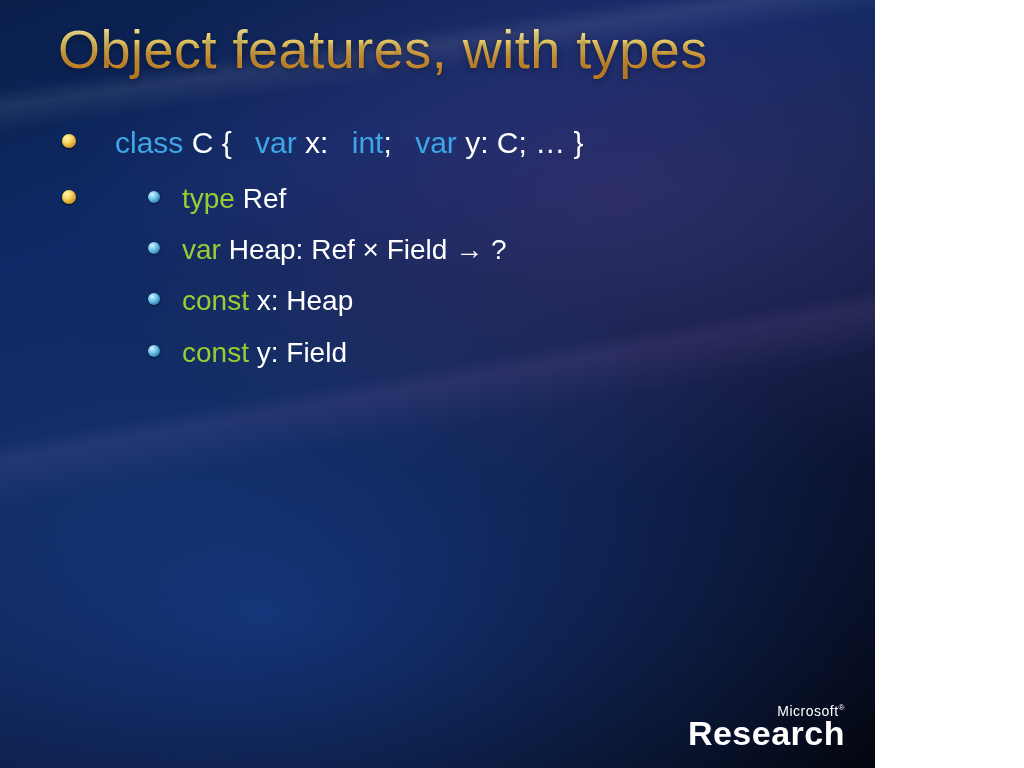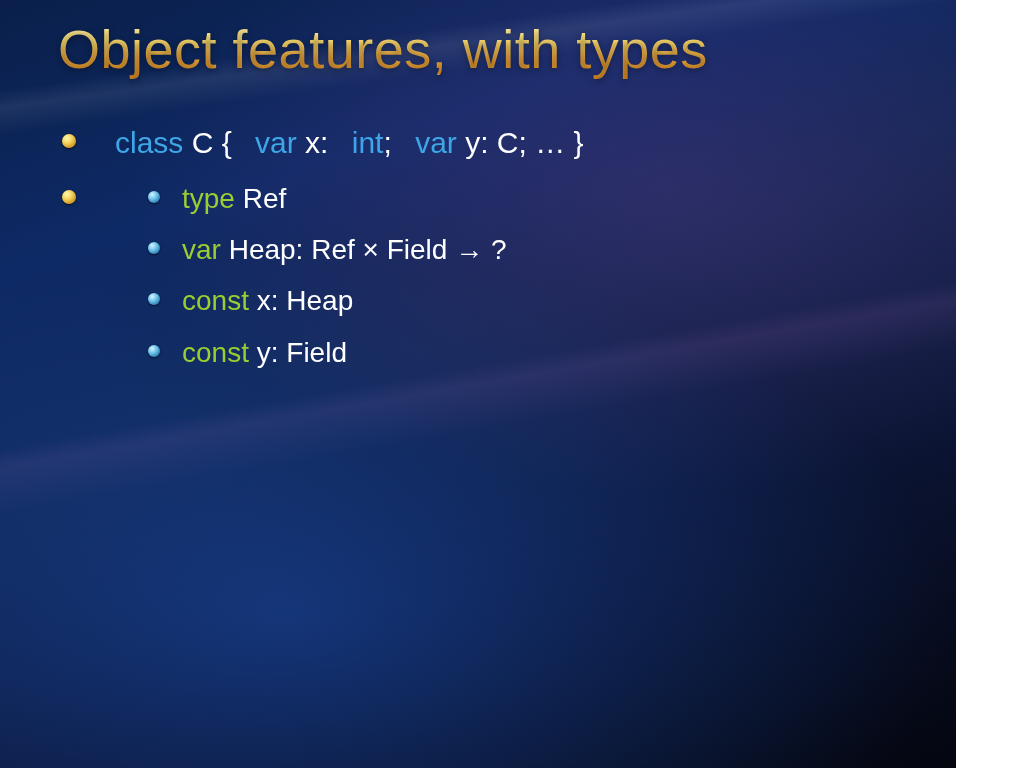--- a/index.html
+++ b/index.html
@@ -5,21 +5,21 @@
   html, body {
     margin: 0;
     padding: 0;
     width: 1024px;
     height: 768px;
     overflow: hidden;
     font-family: "Segoe UI", "Segoe", Arial, sans-serif;
   }
   .slide {
     position: relative;
-    width: 956px;
+    width: 875px;
     height: 768px;
     background:
       radial-gradient(ellipse 900px 500px at 70% 25%, rgba(100,60,140,0.35), transparent 60%),
       radial-gradient(ellipse 1100px 600px at 30% 80%, rgba(30,90,200,0.45), transparent 60%),
       linear-gradient(160deg, #0a1f4a 0%, #0e2a66 25%, #10244f 45%, #0b1433 70%, #04060f 100%);
     color: #ffffff;
   }
   .swoosh {
     position: absolute;
     inset: 0;
@@ -156,13 +156,19 @@
           </li>
           <li>
             <span class="kw-green">const</span><span class="kw-white"> y: Field</span>
           </li>
         </ul>
       </li>
 
     </ul>
   </div>
 
+  <div class="logo">
+    <div class="ms">
+      <span>Microsoft</span><sup>®</sup>
+    </div>
+    <div class="research">Research</div>
+  </div>
 </div>
 
 </body></html>

